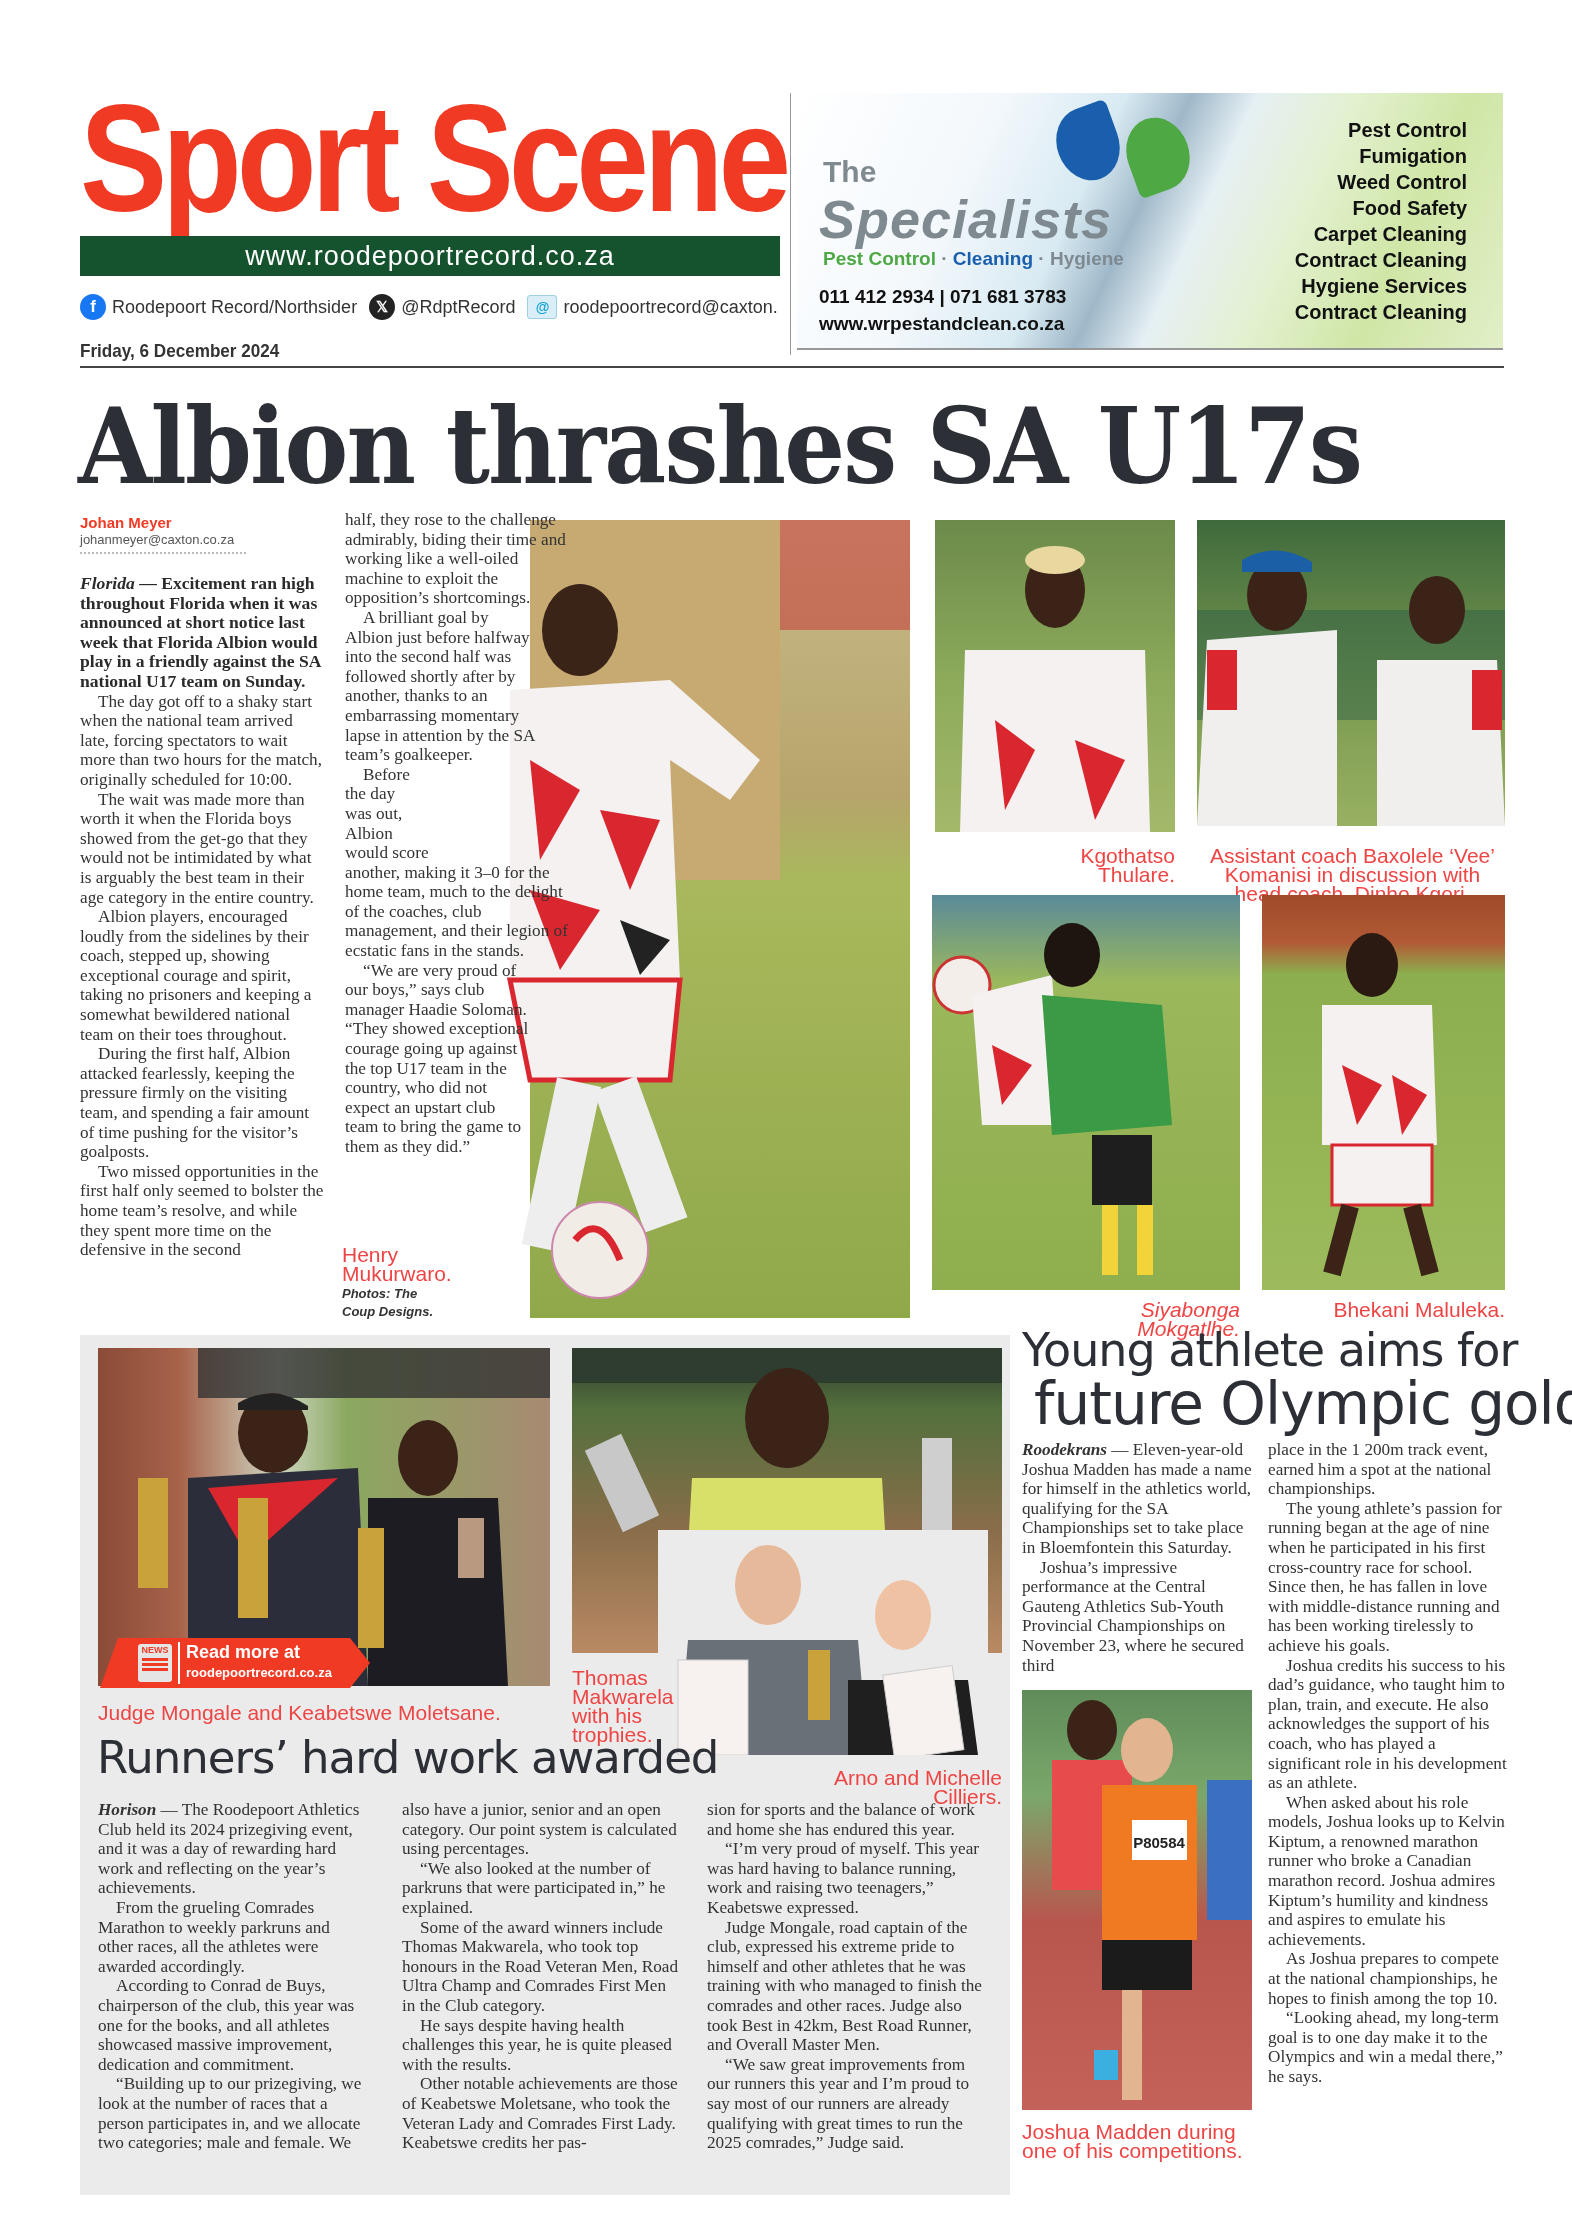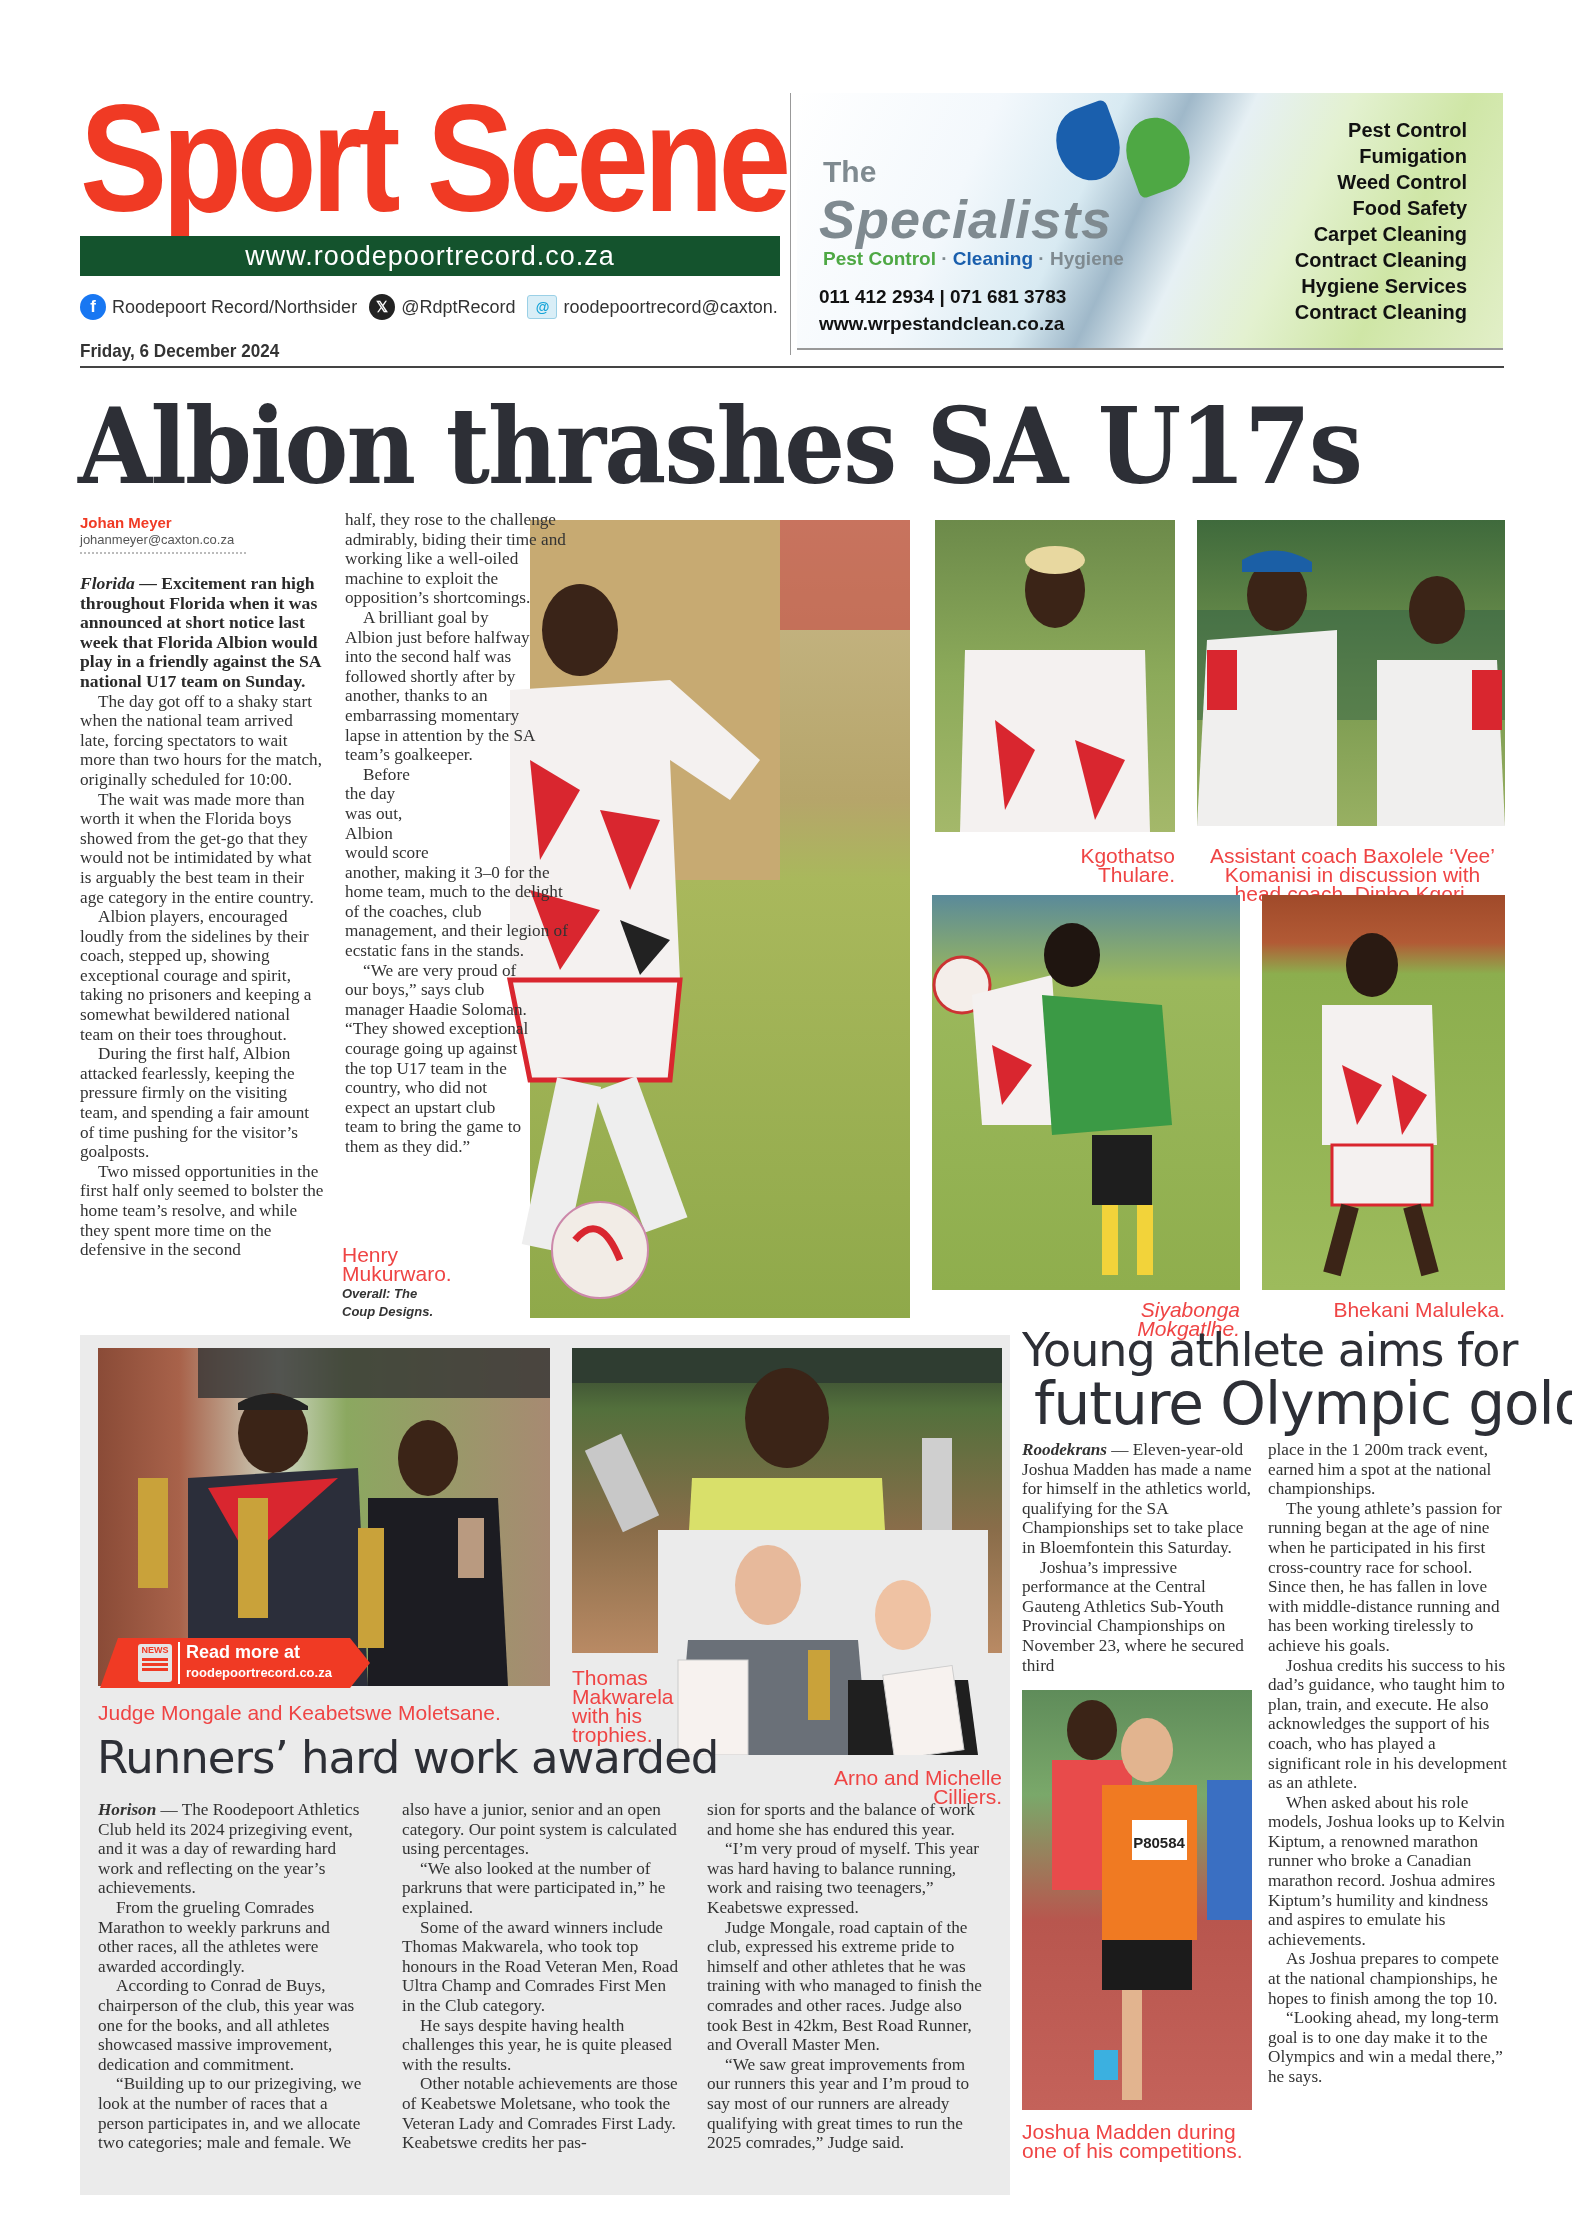--- a/index.html
+++ b/index.html
@@ -152,21 +152,21 @@
     <div>the day</div>
     <div>was out,</div>
     <div>Albion</div>
     <div>would score</div>
   </div>
   <p class="first" style="width:232px">another, making it 3–0 for the home team, much to the delight of the coaches, club management, and their legion of ecstatic fans in the stands.</p>
   <p style="width:185px">“We are very proud of our boys,” says club manager Haadie Soloman. “They showed exceptional courage going up against the top U17 team in the country, who did not expect an upstart club team to bring the game to them as they did.”</p>
 </div>
 
 <div class="abs cap" style="left:342px;top:1245px;width:100px;">Henry Mukurwaro.</div>
-<div class="abs credit" style="left:342px;top:1285px;width:100px;">Overall: The Coup Designs.</div>
+<div class="abs credit" style="left:342px;top:1285px;width:100px;">Photos: The Coup Designs.</div>
 
 <div class="abs photo" style="left:935px;top:520px;width:240px;height:312px;background:linear-gradient(180deg,#6c8a4a 0%,#8caa5a 50%,#a4b86a 100%);">
   <svg width="240" height="312" viewBox="0 0 240 312">
     <ellipse cx="120" cy="70" rx="30" ry="38" fill="#3b2417"></ellipse>
     <ellipse cx="120" cy="40" rx="30" ry="14" fill="#e8d8a0"></ellipse>
     <path d="M30 130 L210 130 L215 312 L25 312 Z" fill="#f4f1f0"></path>
     <polygon points="60,200 100,230 70,290" fill="#d9262f"></polygon>
     <polygon points="140,220 190,240 160,300" fill="#d9262f"></polygon>
   </svg>
 </div>

